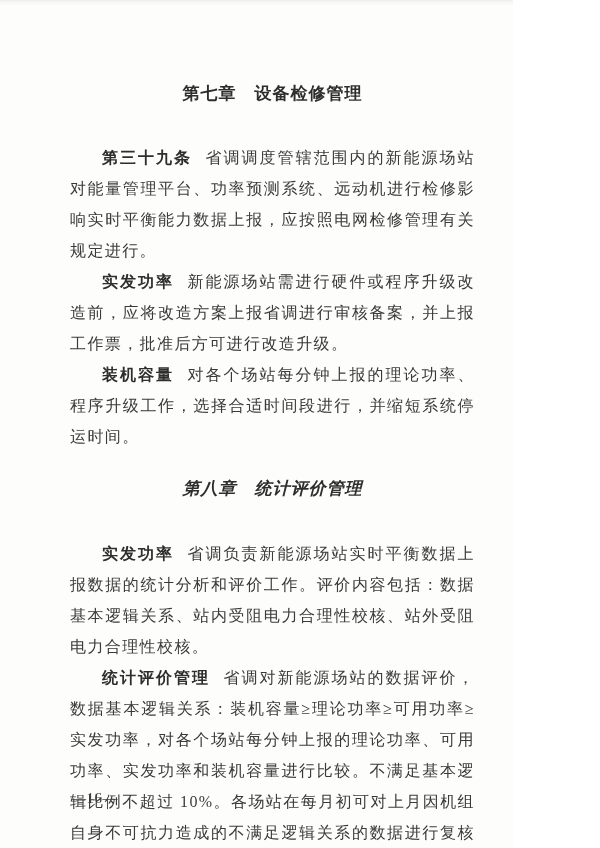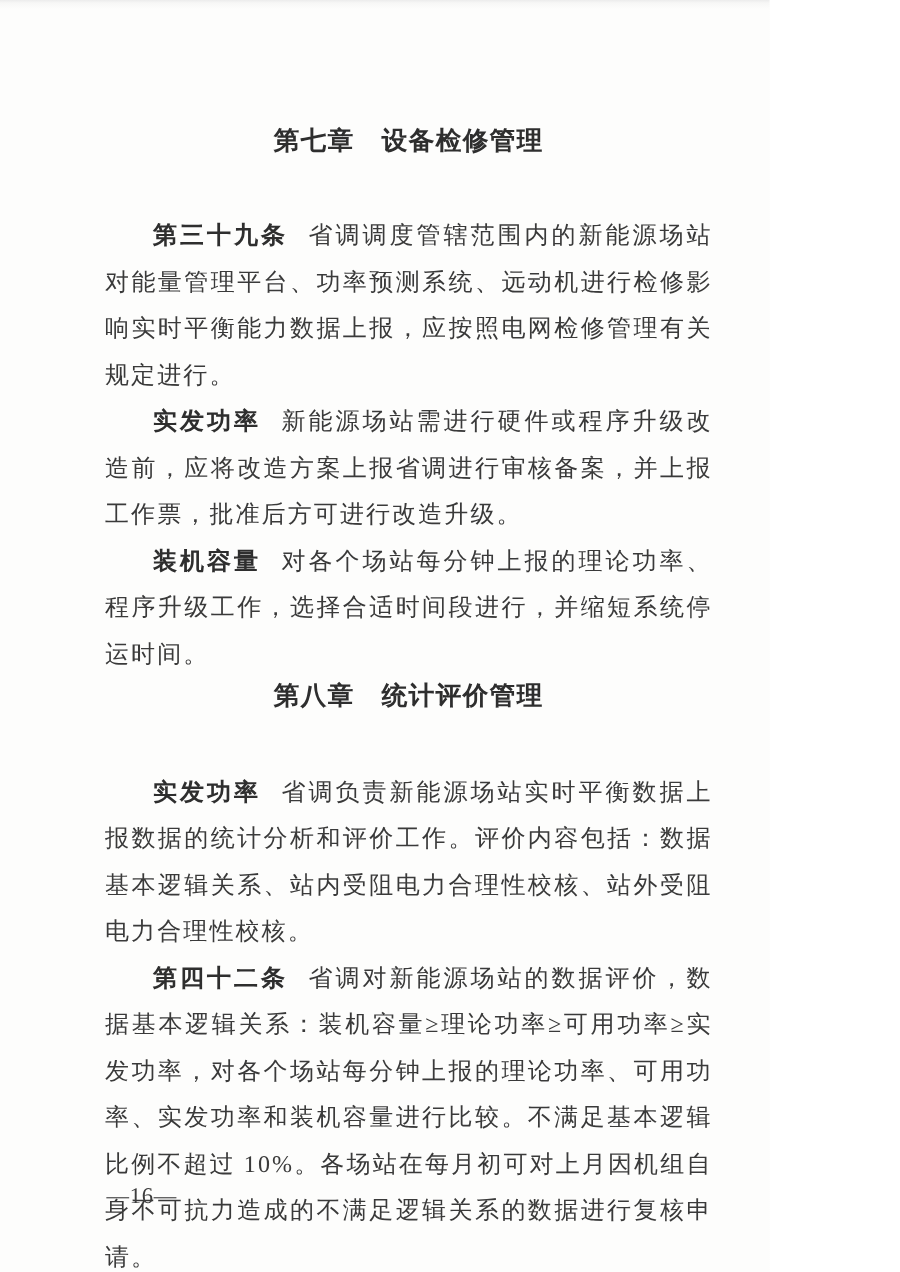--- a/index.html
+++ b/index.html
@@ -29,21 +29,23 @@
     font-weight: 700;
     font-size: 17px;
     line-height: 24px;
     letter-spacing: 1px;
     color: #2e2e2e;
     text-align: center;
     margin: 0 0 36px 0;
     white-space: pre;
   }
   .chapter-title.second {
+    margin-top: 25px;
     margin-bottom: 37px;
+    font-style: italic;
   }
   .article {
     margin: 0;
     font-size: 16px;
     line-height: 31px;
     letter-spacing: 1.4px;
     text-align: justify;
     text-indent: 2em;
     color: #3a3a3a;
   }
@@ -72,17 +74,17 @@
   <p class="article"><span class="article-number">第三十九条</span><span>省调调度管辖范围内的新能源场站对能量管理平台、功率预测系统、远动机进行检修影响实时平衡能力数据上报，应按照电网检修管理有关规定进行。</span></p>
 
   <p class="article"><span class="article-number">实发功率</span><span>新能源场站需进行硬件或程序升级改造前，应将改造方案上报省调进行审核备案，并上报工作票，批准后方可进行改造升级。</span></p>
 
   <p class="article"><span class="article-number">装机容量</span><span>对各个场站每分钟上报的理论功率、程序升级工作，选择合适时间段进行，并缩短系统停运时间。</span></p>
 
   <h2 class="chapter-title second">第八章　统计评价管理</h2>
 
   <p class="article"><span class="article-number">实发功率</span><span>省调负责新能源场站实时平衡数据上报数据的统计分析和评价工作。评价内容包括：数据基本逻辑关系、站内受阻电力合理性校核、站外受阻电力合理性校核。</span></p>
 
-  <p class="article"><span class="article-number">第四十二条</span><span>省调对新能源场站的数据评价，数据基本逻辑关系：装机容量≥理论功率≥可用功率≥实发功率，对各个场站每分钟上报的理论功率、可用功率、实发功率和装机容量进行比较。不满足基本逻辑比例不超过 10%。各场站在每月初可对上月因机组自身不可抗力造成的不满足逻辑关系的数据进行复核申请。</span></p>
+  <p class="article"><span class="article-number">统计评价管理</span><span>省调对新能源场站的数据评价，数据基本逻辑关系：装机容量≥理论功率≥可用功率≥实发功率，对各个场站每分钟上报的理论功率、可用功率、实发功率和装机容量进行比较。不满足基本逻辑比例不超过 10%。各场站在每月初可对上月因机组自身不可抗力造成的不满足逻辑关系的数据进行复核申请。</span></p>
 
   <div class="page-number">—16—</div>
 
 </div>
 
 </body></html>

